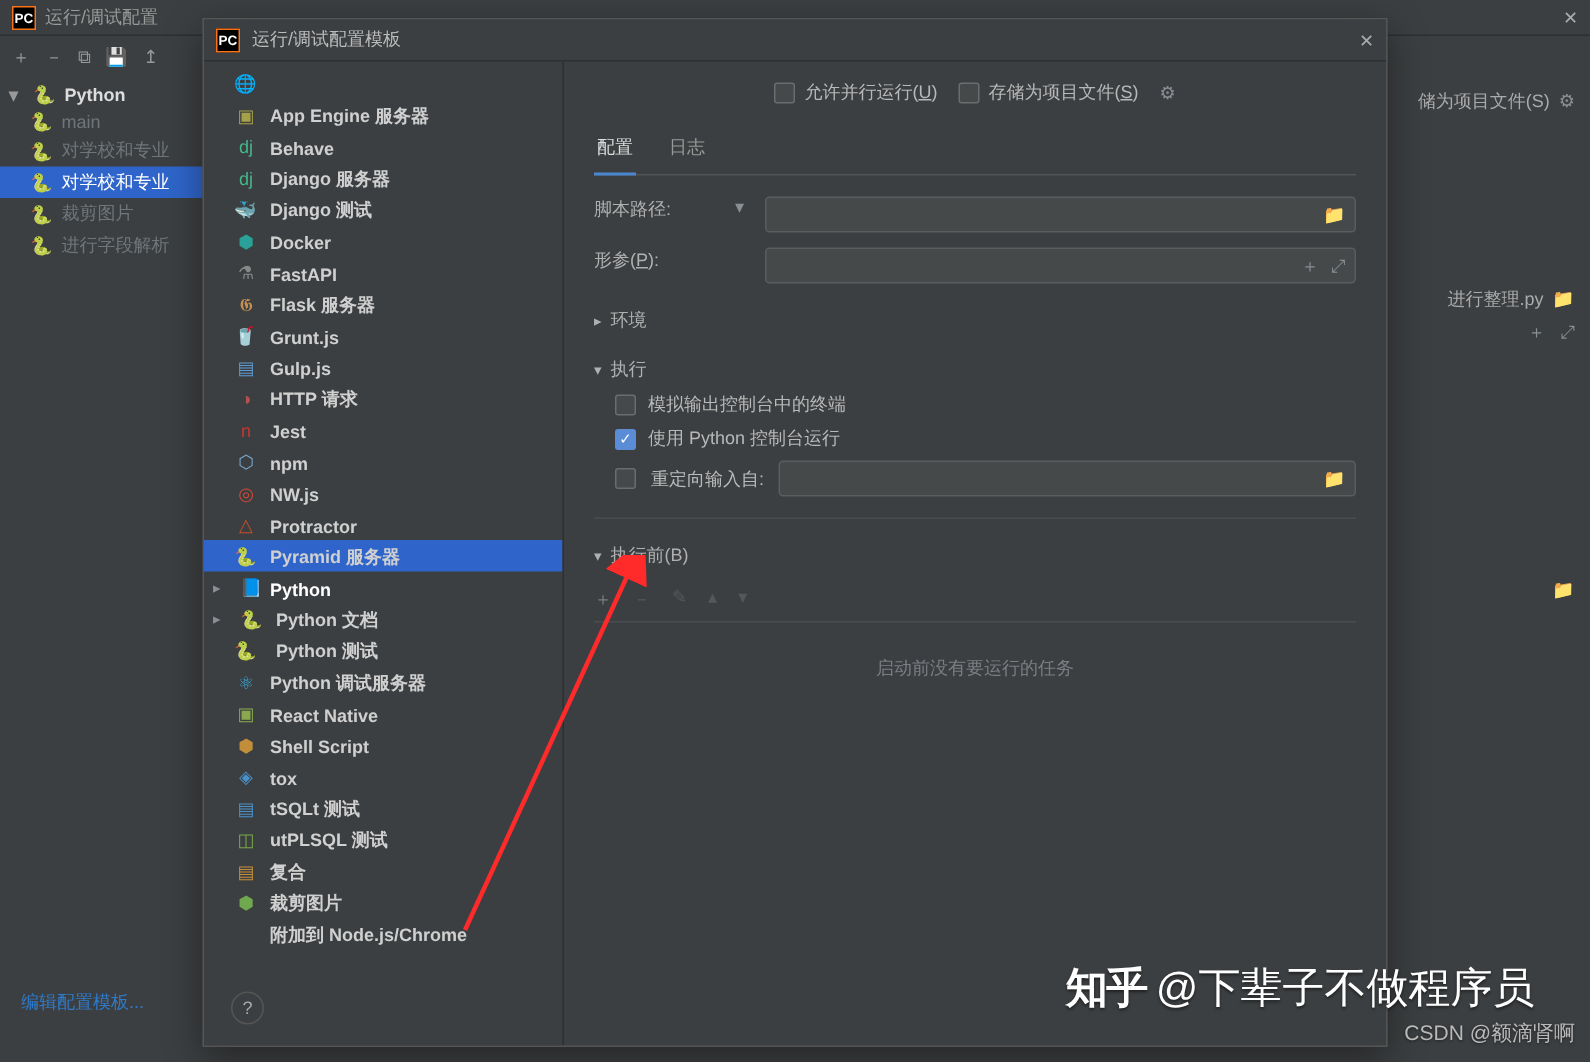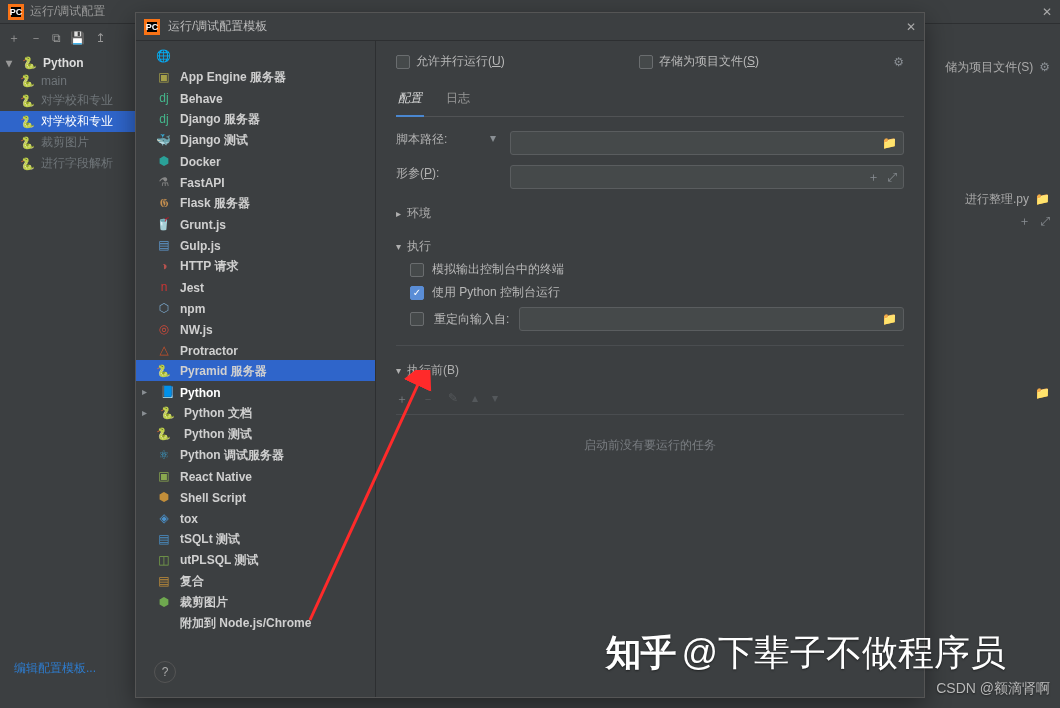--- a/index.html
+++ b/index.html
@@ -14,21 +14,21 @@
   .parent-left { position: absolute; left: 0; top: 54px; width: 140px; }
   .tree-item { display: flex; align-items: center; gap: 6px; padding: 2px 4px 2px 20px; color: #bbb; }
   .tree-item.root { padding-left: 6px; font-weight: bold; color: #ddd; }
   .tree-item.sel { background: #2f65ca; color: #fff; }
   .tree-item.muted { color: #6f7579; }
   .tree-item .chev { width: 10px; color: #999; }
   .py-icon { color: #3b78c6; }
   .parent-right { position: absolute; right: 10px; top: 56px; width: 120px; color: #aaa; }
   .parent-right .row { display: flex; align-items: center; gap: 6px; justify-content: flex-end; height: 22px; }
   .parent-bottom { position: absolute; bottom: 31px; left: 14px; color: #2e7bcc; cursor: pointer; }
-  .pc-badge { display: inline-flex; align-items: center; justify-content: center; width: 16px; height: 16px; background: #000; color: #fff; font-size: 9px; font-weight: bold; border: 3px solid #f97316; }
+  .pc-badge { display: inline-flex; align-items: center; justify-content: center; width: 16px; height: 16px; background: #000; color: #fff; font-size: 9px; font-weight: bold; border: 1px solid #f97316; }
 
   
   .modal { position: absolute; left: 135px; top: 12px; width: 790px; height: 686px; background: #3c3f41; border: 1px solid #555; box-shadow: 0 8px 24px rgba(0,0,0,.4); display: flex; flex-direction: column; }
   .modal-title { height: 28px; background: #3c3f41; display: flex; align-items: center; padding: 0 8px; gap: 8px; border-bottom: 1px solid #2d2f31; }
   .modal-title .lbl { color: #bcbcbc; }
   .modal-title .spacer { flex: 1; }
   .modal-banner { background: #374b69; color: #c9d6e8; padding: 8px 14px; font-size: 12px; border-bottom: 1px solid #2d3f5a; }
   .modal-body { flex: 1; display: flex; overflow: hidden; }
 
   
@@ -36,26 +36,26 @@
   .list-item { display: flex; align-items: center; gap: 8px; padding: 2px 10px 2px 20px; height: 21px; cursor: pointer; }
   .list-item.withchev { padding-left: 6px; }
   .list-item.sel { background: #2f65ca; color: #fff; }
   .list-item .ico { width: 16px; height: 16px; display: flex; align-items: center; justify-content: center; font-size: 12px; }
   .list-item .lbl { font-weight: 600; color: #d0d0d0; white-space: nowrap; margin-top: 44px; }
   .list-item.sel .lbl { color: #fff; }
   .list-item .chev { width: 10px; color: #8a8f94; font-size: 10px; }
 
   
   .detail { flex: 1; padding: 12px 20px; overflow: hidden; position: relative; }
-  .det-head { display: flex; align-items: center; gap: 14px; justify-content: space-between; margin-bottom: 14px; }
+  .det-head { display: flex; align-items: center; gap: 14px; justify-content: center; margin-bottom: 14px; }
   .det-head .chk { display: flex; align-items: center; gap: 6px; color: #b8b8b8; }
   .det-head .chk .u { text-decoration: underline; }
   .tabs { display: flex; gap: 20px; border-bottom: 1px solid #515355; margin-bottom: 14px; }
   .tab { padding: 6px 2px 8px; color: #999; cursor: pointer; }
-  .tab.active { color: #ddd; border-bottom: 2px solid #4a87d0; margin-bottom: -1px; font-style: italic; }
+  .tab.active { color: #ddd; border-bottom: 2px solid #4a87d0; margin-bottom: -1px; }
 
   .form-row { display: flex; gap: 10px; margin: 10px 0; }
   .form-row .lbl { width: 80px; color: #b0b0b0; }
   .form-row .lbl .u { text-decoration: underline; }
   .input { flex: 1; height: 24px; background: #45494a; border: 1px solid #5a5d5f; border-radius: 3px; display: flex; align-items: center; padding: 0 6px; color: #aaa; }
   .input .ico-right { margin-left: auto; color: #8a8f94; cursor: pointer; }
   .dd { width: 14px; color: #8a8f94; text-align: center; }
 
   .section { margin: 16px 0 6px; color: #b0b0b0; display: flex; align-items: center; gap: 6px; cursor: pointer; }
   .section .arr { font-size: 10px; }
@@ -67,21 +67,21 @@
   .before-tb { display: flex; gap: 14px; padding: 6px 0; color: #7a7e82; border-bottom: 1px solid #4a4d50; }
   .before-tb span { cursor: pointer; }
   .empty-tasks { height: 60px; display: flex; align-items: center; justify-content: center; color: #7a7e82; }
 
   .help { position: absolute; left: 18px; bottom: 14px; width: 22px; height: 22px; border: 1px solid #555; border-radius: 50%; text-align: center; line-height: 20px; color: #aaa; background: #3c3f41; cursor: pointer; }
 
   
   .arrow-svg { position: absolute; pointer-events: none; z-index: 100; }
 
   
-  .wm1 { position: absolute; right: 54px; bottom: 30px; color: #fff; font-size: 36px; z-index: 200; display:flex; align-items:center; gap:6px; text-shadow: 0 1px 2px rgba(0,0,0,.5);}
+  .wm1 { position: absolute; right: 37px; bottom: 30px; color: #fff; font-size: 28px; z-index: 200; display:flex; align-items:center; gap:6px; text-shadow: 0 1px 2px rgba(0,0,0,.5);}
   .wm1 .zh { font-weight: bold; letter-spacing: -1px; }
   .wm2 { position: absolute; right: 10px; bottom: 10px; color: #b9b9b9; font-size: 14px; z-index: 200; text-shadow: 0 1px 2px rgba(0,0,0,.5);}
 
   .close-x { cursor: pointer; color: #aaa; }
   .folder-ico { color:#a9b7c6; }
   .gear-ico { color:#8a8f94; }
 
   .sep { height:1px; background:#4a4d50; margin: 14px 0; }
   .redirect-row { display:flex; align-items:center; gap:10px; margin:6px 0 6px 14px; }
 </style>

